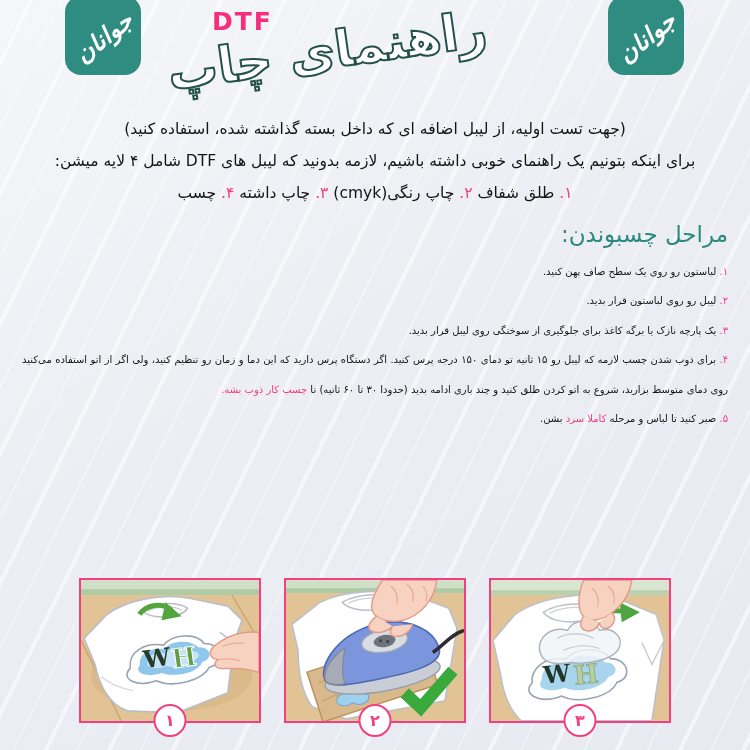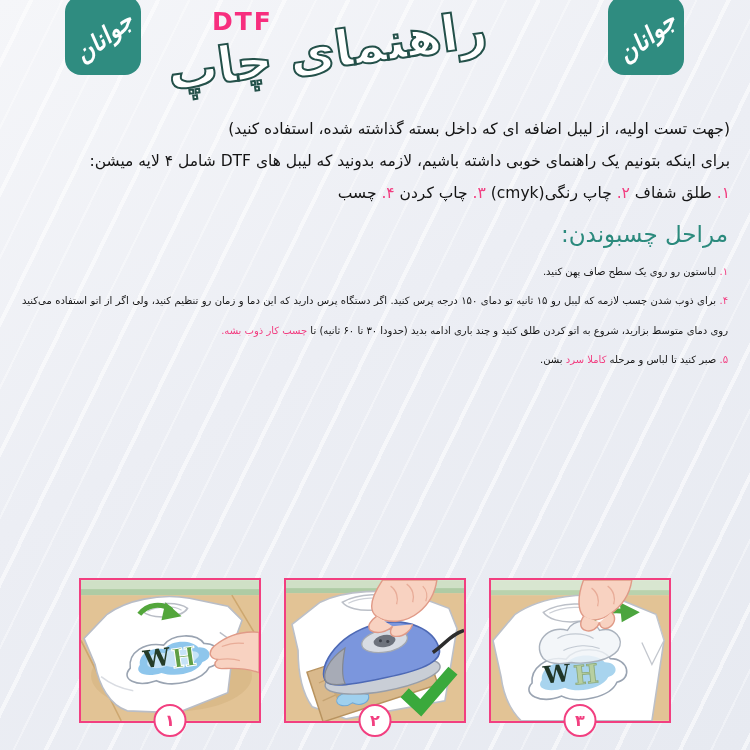--- a/index.html
+++ b/index.html
@@ -38,21 +38,21 @@
     color:#ffffff;-webkit-text-stroke:2px #24514a;
     transform:rotate(-8deg);white-space:nowrap;
   }
   .dtf{
     position:absolute;top:7px;left:44px;
     color:#f72e7e;font-weight:bold;font-size:25px;letter-spacing:2px;
   }
   
   .intro{
     position:absolute;top:119px;left:20px;right:20px;
-    text-align:right;direction:rtl;color:#141414;
+    text-align:center;direction:rtl;color:#141414;
     font-size:15.5px;line-height:21px;
   }
   .intro p{margin:0 0 11px 0;}
   .pink{color:#f23d80;}
   
   .steps-heading{
     position:absolute;top:221px;right:22px;margin:0;
     direction:rtl;color:#2b8a7d;font-size:23px;font-weight:normal;
   }
   .steps{
@@ -92,27 +92,29 @@
   </div>
 
   <div class="title-wrap">
     <span class="dtf">DTF</span>
     <span class="calli">راهنمای چاپ</span>
   </div>
 
   <div class="intro">
     <p>(جهت تست اولیه، از لیبل اضافه ای که داخل بسته گذاشته شده، استفاده کنید)</p>
     <p>برای اینکه بتونیم یک راهنمای خوبی داشته باشیم، لازمه بدونید که لیبل های DTF شامل ۴ لایه میشن:</p>
-    <p><span class="pink">۱.</span><span> طلق شفاف </span><span class="pink">۲.</span><span> چاپ رنگی(cmyk) </span><span class="pink">۳.</span><span> چاپ کردن </span><span class="pink">۴.</span><span> چسب</span></p>
+    <p><span class="pink">۱.</span><span> طلق شفاف </span><span class="pink">۲.</span><span> چاپ رنگی(cmyk) </span><span class="pink">۳.</span><span> چاپ داشته </span><span class="pink">۴.</span><span> چسب</span></p>
   </div>
 
   <h2 class="steps-heading">مراحل چسبوندن:</h2>
 
   <div class="steps">
     <p class="step"><span class="pink">۱.</span><span> لباستون رو روی یک سطح صاف پهن کنید.</span><span class="pink"></span><span></span></p>
+    <p class="step"><span class="pink">۲.</span><span> لیبل رو روی لباستون قرار بدید.</span><span class="pink"></span><span></span></p>
+    <p class="step"><span class="pink">۳.</span><span> یک پارچه نازک یا برگه کاغذ برای جلوگیری از سوختگی روی لیبل قرار بدید.</span><span class="pink"></span><span></span></p>
     <p class="step"><span class="pink">۴.</span><span> برای ذوب شدن چسب لازمه که لیبل رو ۱۵ ثانیه تو دمای ۱۵۰ درجه پرس کنید. اگر دستگاه پرس دارید که این دما و زمان رو تنظیم کنید، ولی اگر از اتو استفاده می‌کنید روی دمای متوسط بزارید، شروع به اتو کردن طلق کنید و چند باری ادامه بدید (حدودا ۳۰ تا ۶۰ ثانیه) تا </span><span class="pink">چسب کار ذوب بشه.</span><span></span></p>
     <p class="step"><span class="pink">۵.</span><span> صبر کنید تا لباس و مرحله </span><span class="pink">کاملا سرد</span><span> بشن.</span></p>
   </div>
 
   <div class="panels">
 
     <figure class="panel">
       <svg viewBox="0 0 177 140">
         <rect x="0" y="0" width="177" height="22" fill="#cfe0c6"></rect>
         <rect x="0" y="9" width="177" height="6" fill="#aecba4"></rect>

